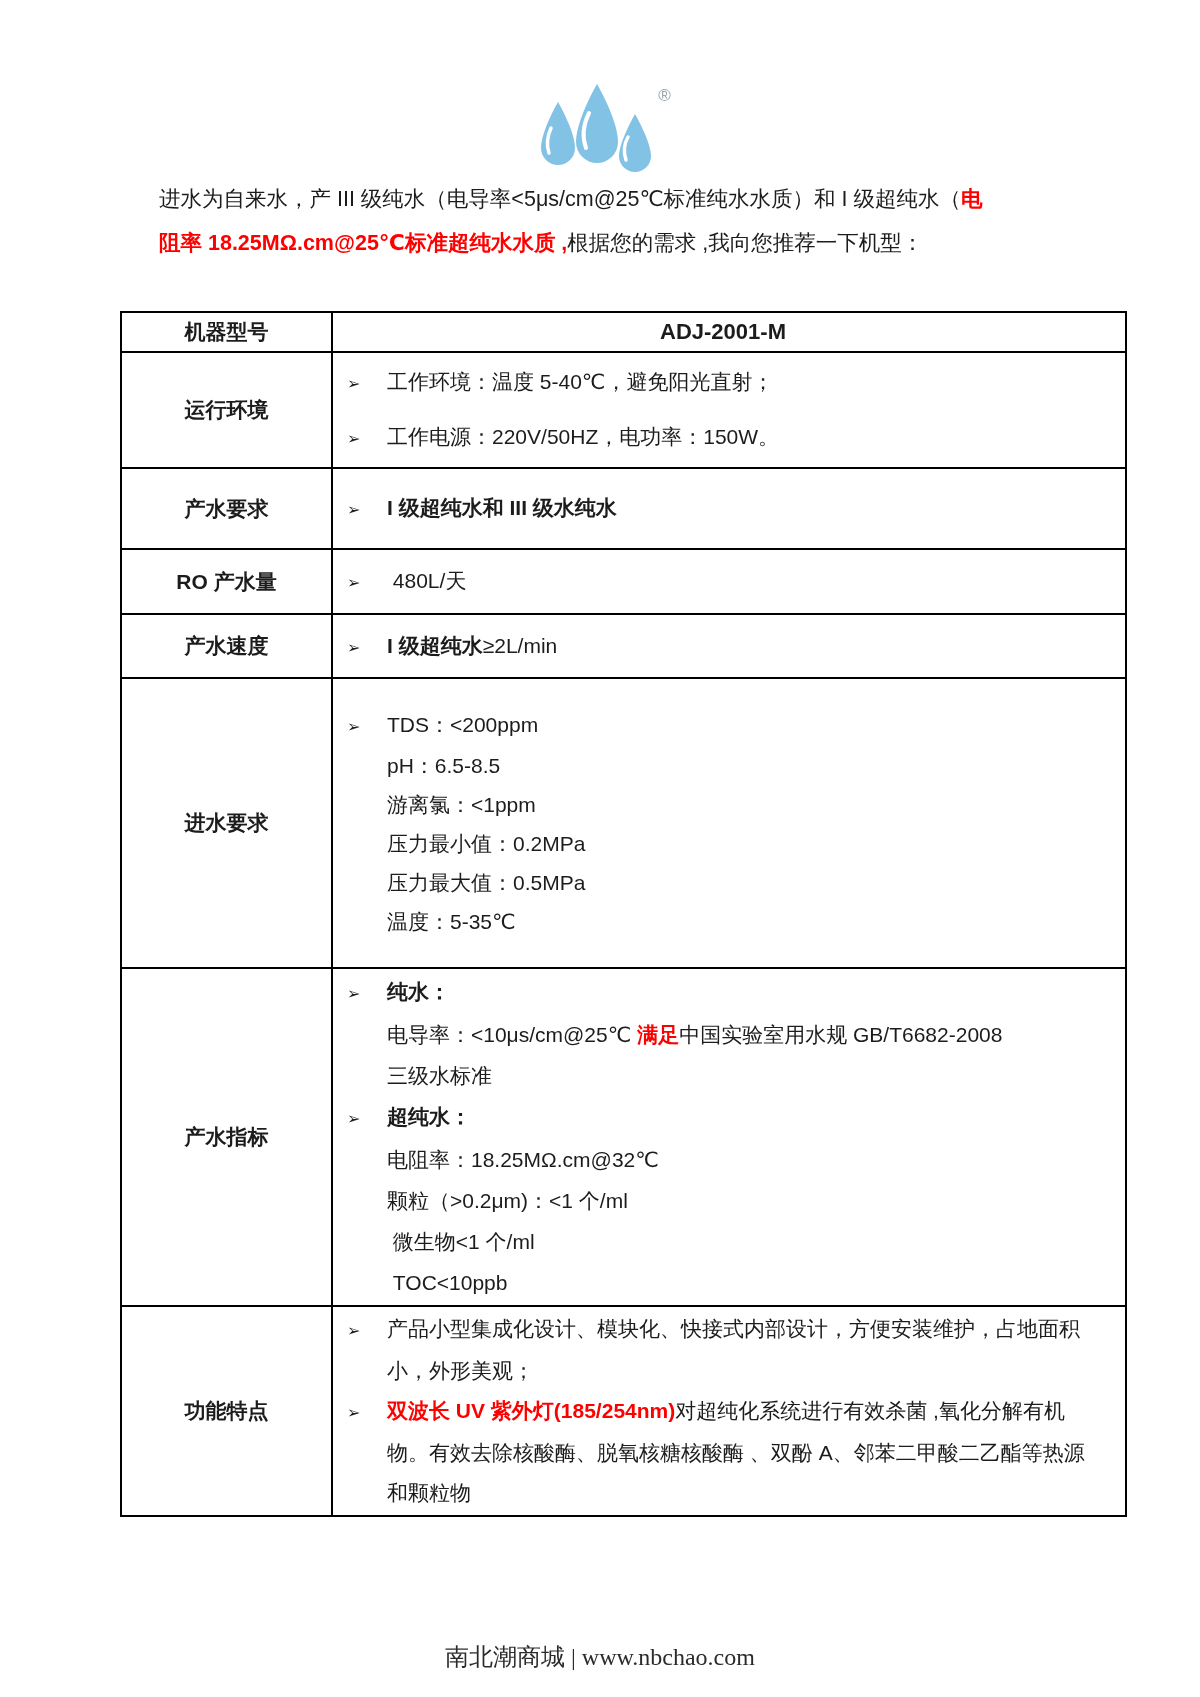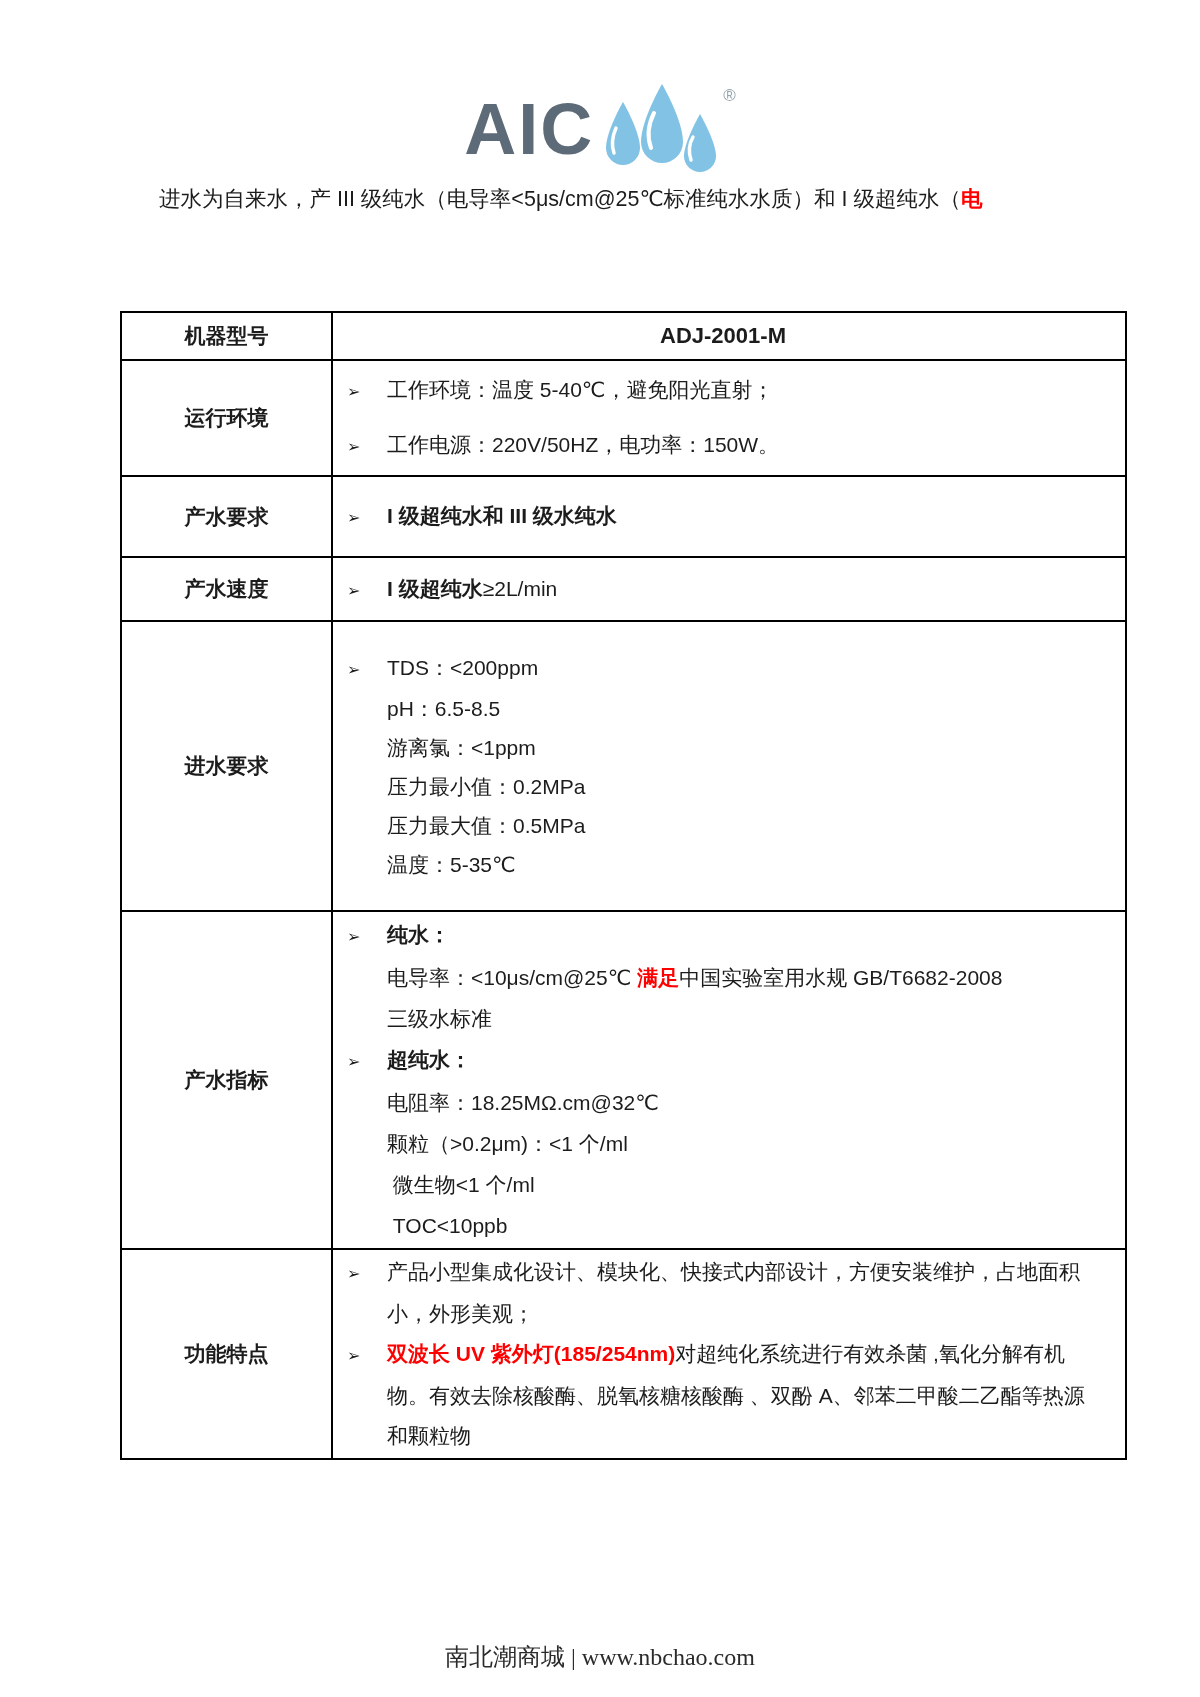--- a/index.html
+++ b/index.html
@@ -31,21 +31,21 @@
 
   
   .spec-table{position:absolute;left:120px;top:311px;width:1007px;
     border-collapse:collapse;table-layout:fixed;}
   .spec-table col.c1{width:211px;}
   .spec-table th,.spec-table td{border:2px solid #000;}
   .spec-table th{font-size:21px;font-weight:bold;text-align:center;
     vertical-align:middle;padding:0 8px;}
   .spec-table td{vertical-align:middle;padding:2px 26px 2px 14px;}
   .model-value{text-align:center;font-weight:bold;font-size:22px;}
-  .header-row{height:48px;}
+  .header-row{height:40px;}
   .cell{display:flex;flex-direction:column;justify-content:center;}
   .line{font-size:21px;line-height:43px;padding-left:40px;white-space:pre-wrap;}
   .b-line{text-indent:-40px;}
   .arrow{display:inline-block;width:40px;text-indent:0;font-size:16px;}
   .row-0{height:106px;} .row-0 .line{line-height:53px;}
   .row-1{height:81px;}
   .row-2{height:65px;}
   .row-3{height:64px;}
   .row-4{height:290px;} .row-4 .line{line-height:39px;}
   .row-5{height:336px;} .row-5 .line{line-height:41px;}
@@ -55,40 +55,40 @@
   .footer{position:absolute;top:1641px;left:0;width:100%;text-align:center;
     font-family:"Liberation Serif","DejaVu Serif",serif;
     font-size:24px;color:var(--footer_text);}
 </style>
 </head>
 <body>
 
 <div class="page">
 
   <div class="logo">
-    <span class="logo-text">AIC</span>
     <svg width="118" height="95" viewBox="0 0 118 95">
       <g>
         <path d="M19,20 C19,20 2,49 2,66 A17,17 0 0 0 36,66 C36,49 19,20 19,20 Z" fill="#82c2e5"></path>
         <path d="M12,46 C8,55 7,62 10,71" stroke="#ffffff" stroke-width="3.5" fill="none" stroke-linecap="round"></path>
       </g>
       <g>
         <path d="M58,2 C58,2 37,38 37,60 A21,21 0 0 0 79,60 C79,38 58,2 58,2 Z" fill="#82c2e5"></path>
         <path d="M50,31 C44,43 43,55 47,66" stroke="#ffffff" stroke-width="4" fill="none" stroke-linecap="round"></path>
       </g>
       <g>
         <path d="M96,32 C96,32 80,60 80,74 A16,16 0 0 0 112,74 C112,60 96,32 96,32 Z" fill="#82c2e5"></path>
         <path d="M89,55 C85,62 84,69 87,78" stroke="#ffffff" stroke-width="3.5" fill="none" stroke-linecap="round"></path>
       </g>
     </svg>
     <span class="reg">®</span>
   </div>
 
   <div class="intro">
       <div class="intro-line"><span class="seg">进水为自来水，产 III 级纯水（电导率&lt;5μs/cm@25℃标准纯水水质）和 I 级超纯水（</span><span class="seg rb">电</span></div>
+      <div class="intro-line"><span class="seg rb">阻率 18.25MΩ.cm@25℃标准超纯水水质 ,</span><span class="seg">根据您的需求 ,我向您推荐一下机型：</span></div>
     </div>
 
   <table class="spec-table">
     <colgroup>
         <col class="c1">
         <col class="c2">
       </colgroup>
     <thead>
       <tr class="header-row">
         <th>机器型号</th>
@@ -103,20 +103,28 @@
               <div class="line b-line"><span class="arrow">➢</span><span class="seg">工作环境：温度 5-40℃，避免阳光直射；</span></div>
               <div class="line b-line"><span class="arrow">➢</span><span class="seg">工作电源：220V/50HZ，电功率：150W。</span></div>
             </div>
           </td>
         </tr>
         <tr class="row-1">
           <th>产水要求</th>
           <td>
             <div class="cell">
               <div class="line b-line"><span class="arrow">➢</span><span class="seg b">I 级超纯水和 III 级水纯水</span></div>
+            </div>
+          </td>
+        </tr>
+        <tr class="row-2">
+          <th>RO 产水量</th>
+          <td>
+            <div class="cell">
+              <div class="line b-line"><span class="arrow">➢</span><span class="seg"> 480L/天</span></div>
             </div>
           </td>
         </tr>
         <tr class="row-3">
           <th>产水速度</th>
           <td>
             <div class="cell">
               <div class="line b-line"><span class="arrow">➢</span><span class="seg b">I 级超纯水</span><span class="seg">≥2L/min</span></div>
             </div>
           </td>

